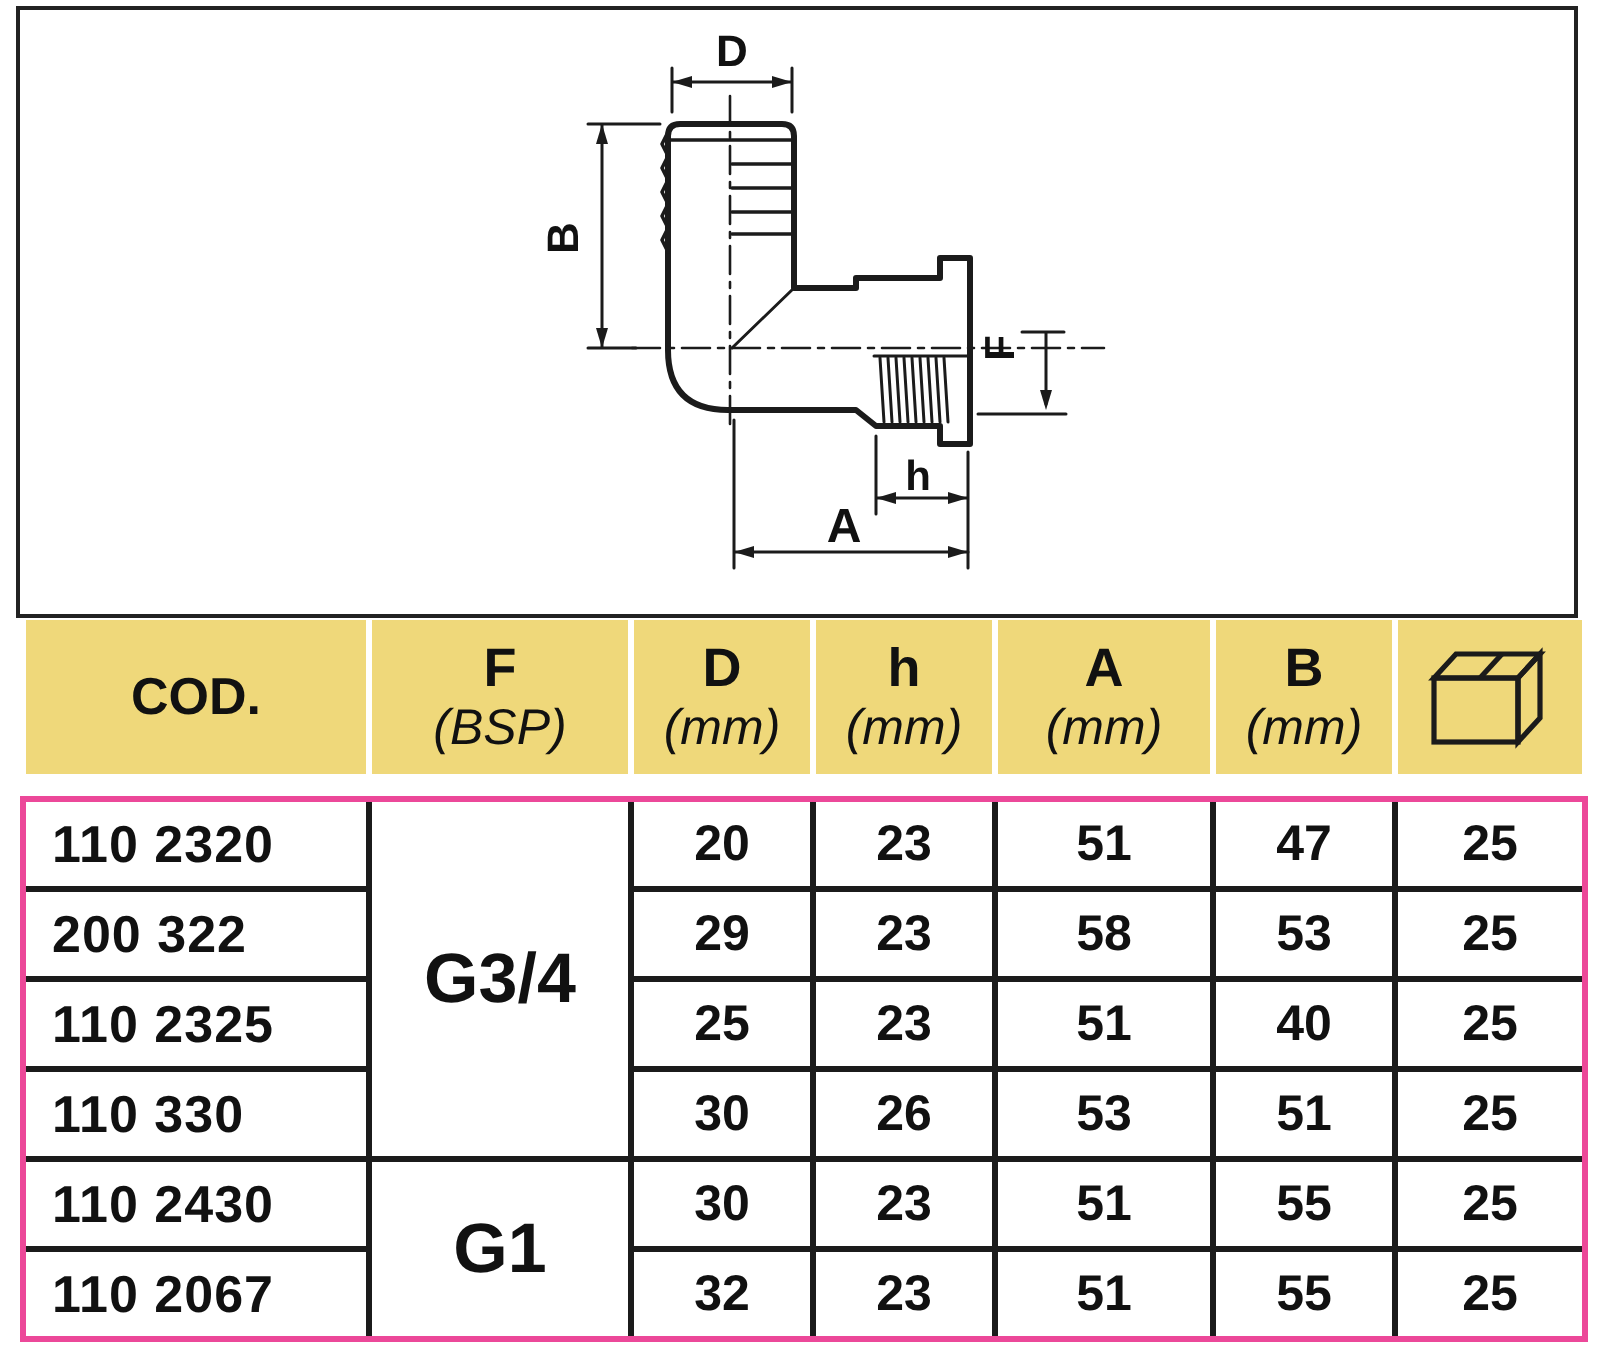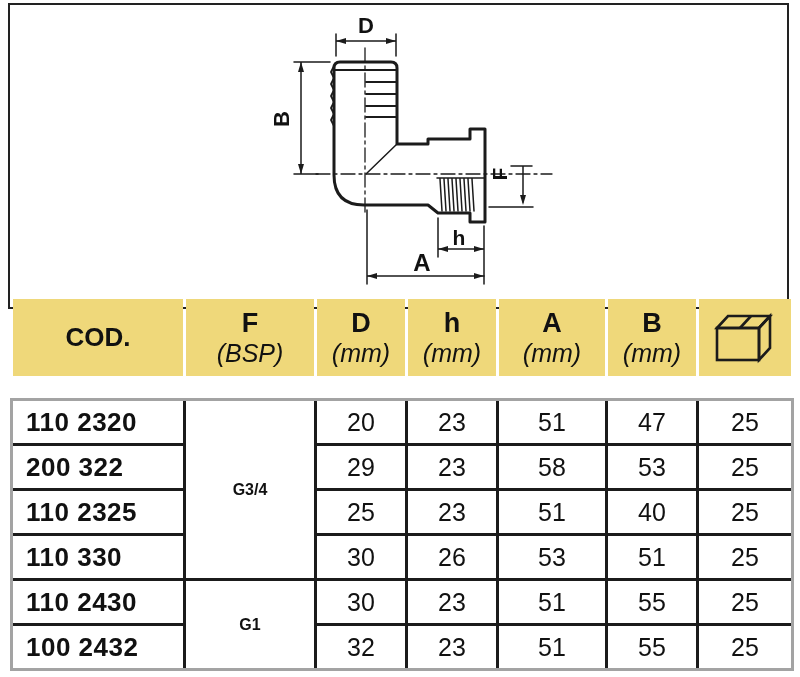--- a/index.html
+++ b/index.html
@@ -10,48 +10,49 @@
   }
   
   .frame {
     position:absolute; left:8px; top:3px; width:781px; height:306px;
     border:2px solid #222; background:#fff; box-sizing:border-box;
   }
   .diagram-svg { position:absolute; left:0; top:0; }
 
   
   .thead {
-    position:absolute; left:10px; top:299px;
+    position:absolute; left:10px; top:310px;
     display:grid; grid-template-columns:170px 128px 88px 88px 106px 88px 92px;
     gap:3px; padding:0 3px;
   }
   .th {
     background:#EFD87A; height:77px;
     display:flex; flex-direction:column; align-items:center; justify-content:center;
     line-height:1.05;
   }
   .th .main { font-weight:bold; font-size:27px; }
   .th .sub  { font-style:italic; font-size:25px; margin-top:2px; }
   .th.cod .main { font-size:26px; }
 
   .tbody {
     position:absolute; left:10px; top:398px;
     display:grid; grid-template-columns:170px 128px 88px 88px 106px 88px 92px;
     grid-auto-rows:42px; gap:3px;
-    background:#1b1b1b; border:3px solid #a3a3a3;
+    background:#1b1b1b; border:3px solid #ec4899;
   }
   .td {
     background:#fff; display:flex; align-items:center; justify-content:center;
     font-size:25px;
+    font-weight:bold;
   }
   .td.cod {
     justify-content:flex-start; padding-left:13px; box-sizing:border-box;
     font-weight:bold; font-size:26px; letter-spacing:0.5px;
   }
-  .td.fsize { font-weight:bold; font-size:16px;text-align:right; }
+  .td.fsize { font-weight:bold; font-size:35px;text-align:right; }
   .f-g34 { grid-column:2; grid-row:1 / span 4; }
   .f-g1  { grid-column:2; grid-row:5 / span 2; }
 </style>
 </head>
 <body>
 
 <div class="frame"></div>
 
 <svg class="diagram-svg" width="800" height="316" viewBox="0 0 800 316">
   <g fill="none" stroke="#1b1b1b" stroke-linejoin="round" stroke-linecap="round">
@@ -181,19 +182,19 @@
   <div class="td">25</div>
 
   <div class="td cod">110 2430</div>
   <div class="td fsize f-g1">G1</div>
   <div class="td">30</div>
   <div class="td">23</div>
   <div class="td">51</div>
   <div class="td">55</div>
   <div class="td">25</div>
 
-  <div class="td cod">100 2432</div>
+  <div class="td cod">110 2067</div>
   <div class="td">32</div>
   <div class="td">23</div>
   <div class="td">51</div>
   <div class="td">55</div>
   <div class="td">25</div>
 </div>
 
 </body></html>

